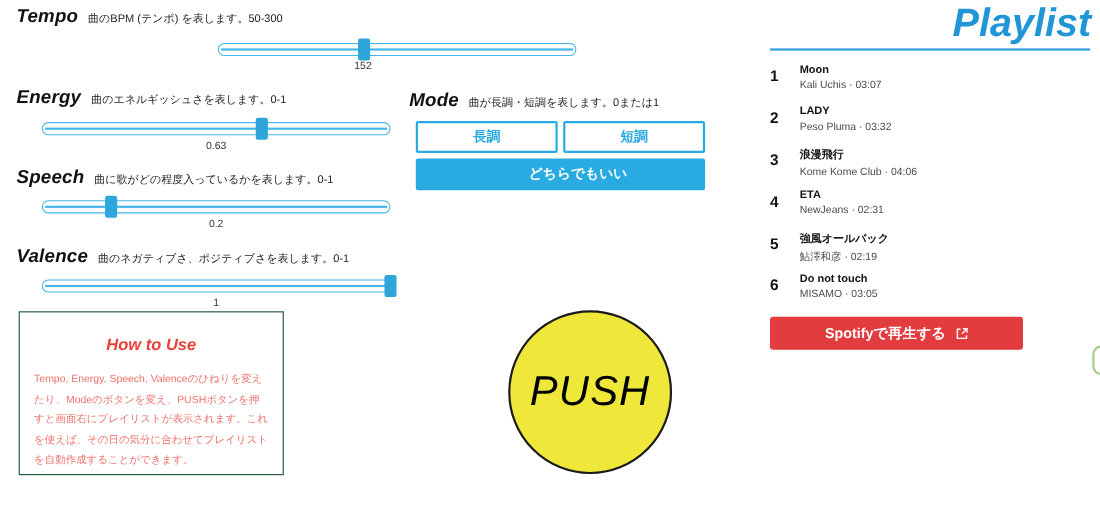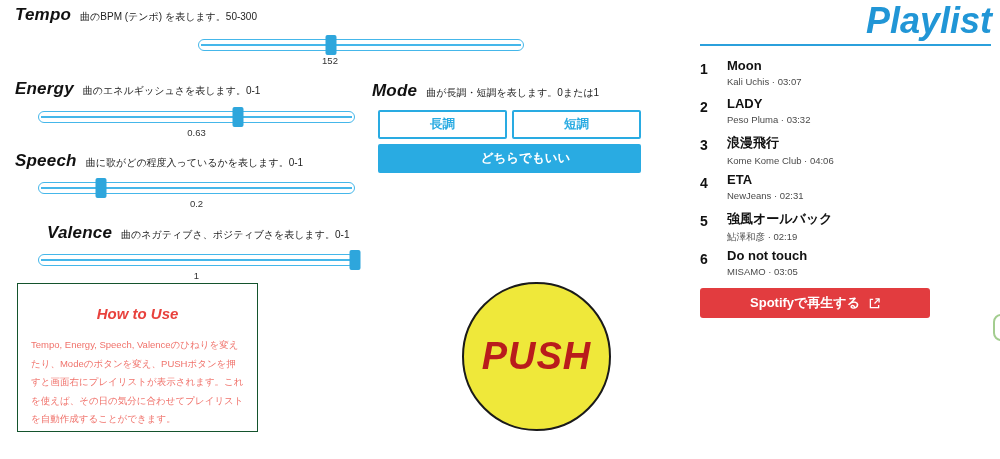--- a/index.html
+++ b/index.html
@@ -22,34 +22,34 @@
   
   .mode-btn { position:absolute; height:29px; display:flex; align-items:center; justify-content:center;
               background:#fff; border:2px solid #29abe2; color:#29abe2; font-size:12.5px; font-weight:bold;
               border-radius:2px; cursor:pointer; }
   .mode-btn.filled { background:#29abe2; border-color:#29abe2; color:#fff;padding-left:32px; }
 
   
   .push-btn { position:absolute; left:462px; top:282px; width:149px; height:149px; border-radius:50%;
               background:#efe83a; border:2px solid #1a1a1a; display:flex; align-items:center; justify-content:center;
               cursor:pointer; }
-  .push-btn span { font-size:38px; font-weight:bold; font-style:italic; color:#b91c1c; letter-spacing:1px; }
+  .push-btn span { font-size:38px; font-weight:normal; font-style:italic; color:#000000; letter-spacing:1px; }
 
   
   .howto { position:absolute; left:17px; top:283px; width:241px; height:149px; border:1px solid #14532d; background:#fff; }
   .howto-title { margin-top:21px; text-align:center; font-size:15px; font-weight:bold; font-style:italic; color:#e8413c; }
   .howto-body { margin:14px 13px 0 13px; font-size:9.5px; line-height:1.95; color:#f0726b; }
 
   
   .playlist-title { position:absolute; left:700px; top:0px; width:292px; text-align:right;
                     font-size:36px; font-weight:bold; font-style:italic; color:#2196d6; letter-spacing:0px; }
   .playlist-rule { position:absolute; left:700px; top:44px; width:291px; height:2px; background:#2ba0dc; }
   .track-row { position:absolute; left:700px; width:290px; display:flex; gap:13px; }
   .track-num { width:14px; font-size:14px; font-weight:bold; color:#111; padding-top:3px; }
-  .track-title { font-size:13px; font-weight:bold; color:#111; }
+  .track-title { font-size:10px; font-weight:bold; color:#111; }
   .track-meta { font-size:9.5px; color:#4a4a4a; margin-top:3px; }
 
   .spotify-btn { position:absolute; left:700px; top:288px; width:230px; height:30px; background:#e23c3f; border:none;
                  border-radius:3px; color:#fff; font-size:13px; font-weight:bold; display:flex; align-items:center;
                  justify-content:center; gap:9px; cursor:pointer; font-family:inherit; }
   .ext-icon { width:11px; height:11px; display:inline-block; }
 
   .embed-peek { position:absolute; left:993px; top:314px; width:22px; height:27px;
                 border:2px solid #a3cd8f; border-radius:8px; background:#fff; }
 </style>
@@ -87,21 +87,21 @@
     <span class="sec-desc">曲に歌がどの程度入っているかを表します。0-1</span>
   </div>
   <div class="slider" style="left:38px; top:182px; width:317px;">
     <div class="track">
         <div class="track-line"></div>
       </div>
     <div class="thumb" style="left: 20%;"></div>
   </div>
   <div class="slider-value" style="left:38px; top:198px; width:317px;">0.2</div>
 
-  <div class="sec-head" style="left:15px; top:223px;margin-left:32px;">
+  <div class="sec-head" style="left:15px; top:223px;">
     <span class="sec-title">Valence</span>
     <span class="sec-desc">曲のネガティブさ、ポジティブさを表します。0-1</span>
   </div>
   <div class="slider" style="left:38px; top:254px; width:317px;">
     <div class="track">
         <div class="track-line"></div>
       </div>
     <div class="thumb" style="left: 100%;"></div>
   </div>
   <div class="slider-value" style="left:38px; top:270px; width:317px;">1</div>

